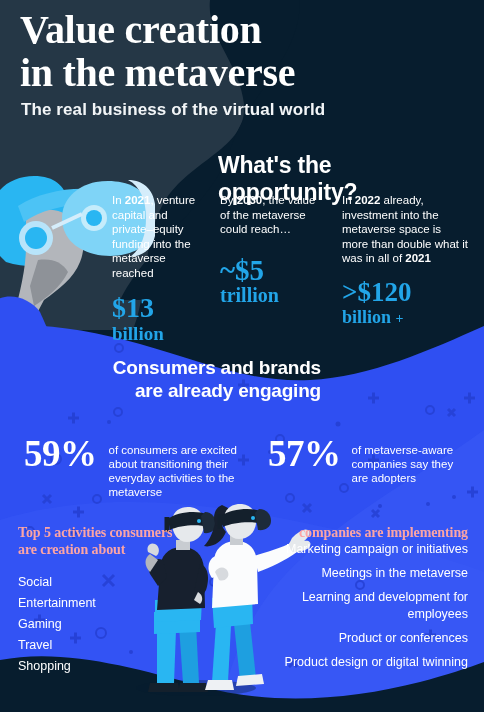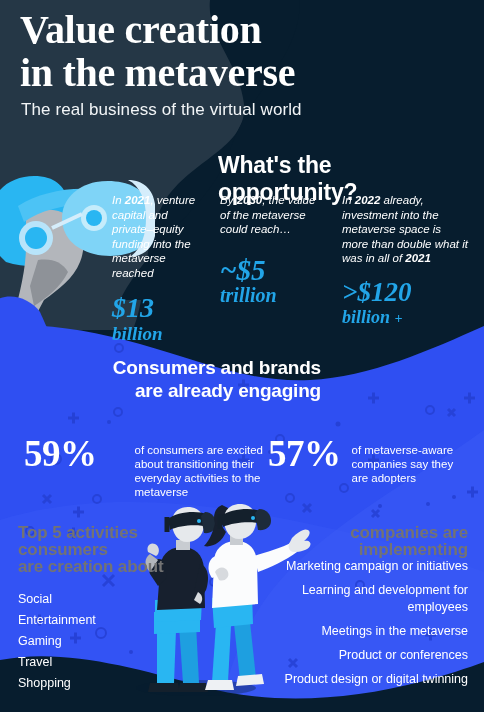--- a/index.html
+++ b/index.html
@@ -17,29 +17,29 @@
   
   .title{
     position:absolute;left:20px;top:8px;width:420px;
     font-family:"Liberation Serif", serif;
     font-weight:bold;
     font-size:40px;line-height:43px;
     color:#ffffff;letter-spacing:-0.3px;
   }
   .subtitle{
     position:absolute;left:21px;top:100px;width:430px;
-    font-size:17px;color:#f2f5f7;font-weight:400;letter-spacing:0.1px;
+    font-size:17px;color:#f2f5f7;font-weight:700;letter-spacing:0.1px;
   }
 
   
   .opp-head{
     position:absolute;left:218px;top:152px;width:250px;
     font-size:23px;font-weight:bold;color:#ffffff;letter-spacing:-0.2px;
   }
-  .col{position:absolute;color:#ffffff;font-style:italic;}
+  .col{position:absolute;color:#ffffff;}
   .col .body{font-size:11.5px;line-height:14.5px;color:#ffffff;font-weight:400;}
   .col .body b{font-weight:bold;}
   .big{
     font-family:"Liberation Serif", serif;
     font-weight:bold;color:#22a5e8;
   }
   .col1{left:112px;top:193px;width:96px;}
   .col1 .big{font-size:28px;line-height:28px;margin-top:14px;}
   .col1 .big .sub{display:block;font-size:19px;line-height:21px;margin-top:1px;}
   .col2{left:220px;top:193px;width:104px;}
@@ -56,28 +56,28 @@
     font-size:19px;line-height:23px;font-weight:bold;color:#ffffff;letter-spacing:-0.2px;text-align:right;
   }
   .stat{position:absolute;display:flex;align-items:flex-start;}
   .stat .num{
     font-family:"Liberation Serif", serif;font-weight:bold;
     font-size:37px;line-height:40px;color:#ffffff;letter-spacing:-0.5px;
   }
   .stat .desc{
     font-size:11.5px;line-height:14px;color:#ffffff;font-weight:400;padding-top:9px;
   }
-  .stat1{left:24px;top:434px;gap:26px;}
+  .stat1{left:24px;top:434px;}
   .stat1 .desc{margin-left:12px;width:132px;}
   .stat2{left:268px;top:434px;}
   .stat2 .desc{margin-left:11px;width:110px;}
 
   
   .list-head{
-    font-size:17px;line-height:17px;font-weight:bold;color:#737373;letter-spacing:-0.1px;
+    font-size:14px;line-height:17px;font-weight:bold;color:#fca5a5;letter-spacing:-0.1px;font-family:Liberation Serif, serif;
   }
   .list-item{font-size:12.5px;line-height:21px;color:#ffffff;font-weight:400;}
   .listL{position:absolute;left:18px;top:524px;width:190px;text-align:left;}
   .listL .items{margin-top:14px;}
   .listR{position:absolute;right:16px;top:524px;width:210px;text-align:right;}
   .listR .items{}
   .listR .list-item{line-height:17px;margin-bottom:7px;}
 </style>
 </head>
 <body>
@@ -316,20 +316,20 @@
       <div class="list-item">Shopping</div>
     </div>
   </div>
 
   <div class="listR">
     <div class="list-head">
       <div>companies are implementing</div>
     </div>
     <div class="items">
       <div class="list-item">Marketing campaign or initiatives</div>
+      <div class="list-item">Meetings in the metaverse</div>
       <div class="list-item">Learning and development for employees</div>
-      <div class="list-item">Meetings in the metaverse</div>
       <div class="list-item">Product or conferences</div>
       <div class="list-item">Product design or digital twinning</div>
     </div>
   </div>
 
 </div>
 
 </body></html>

